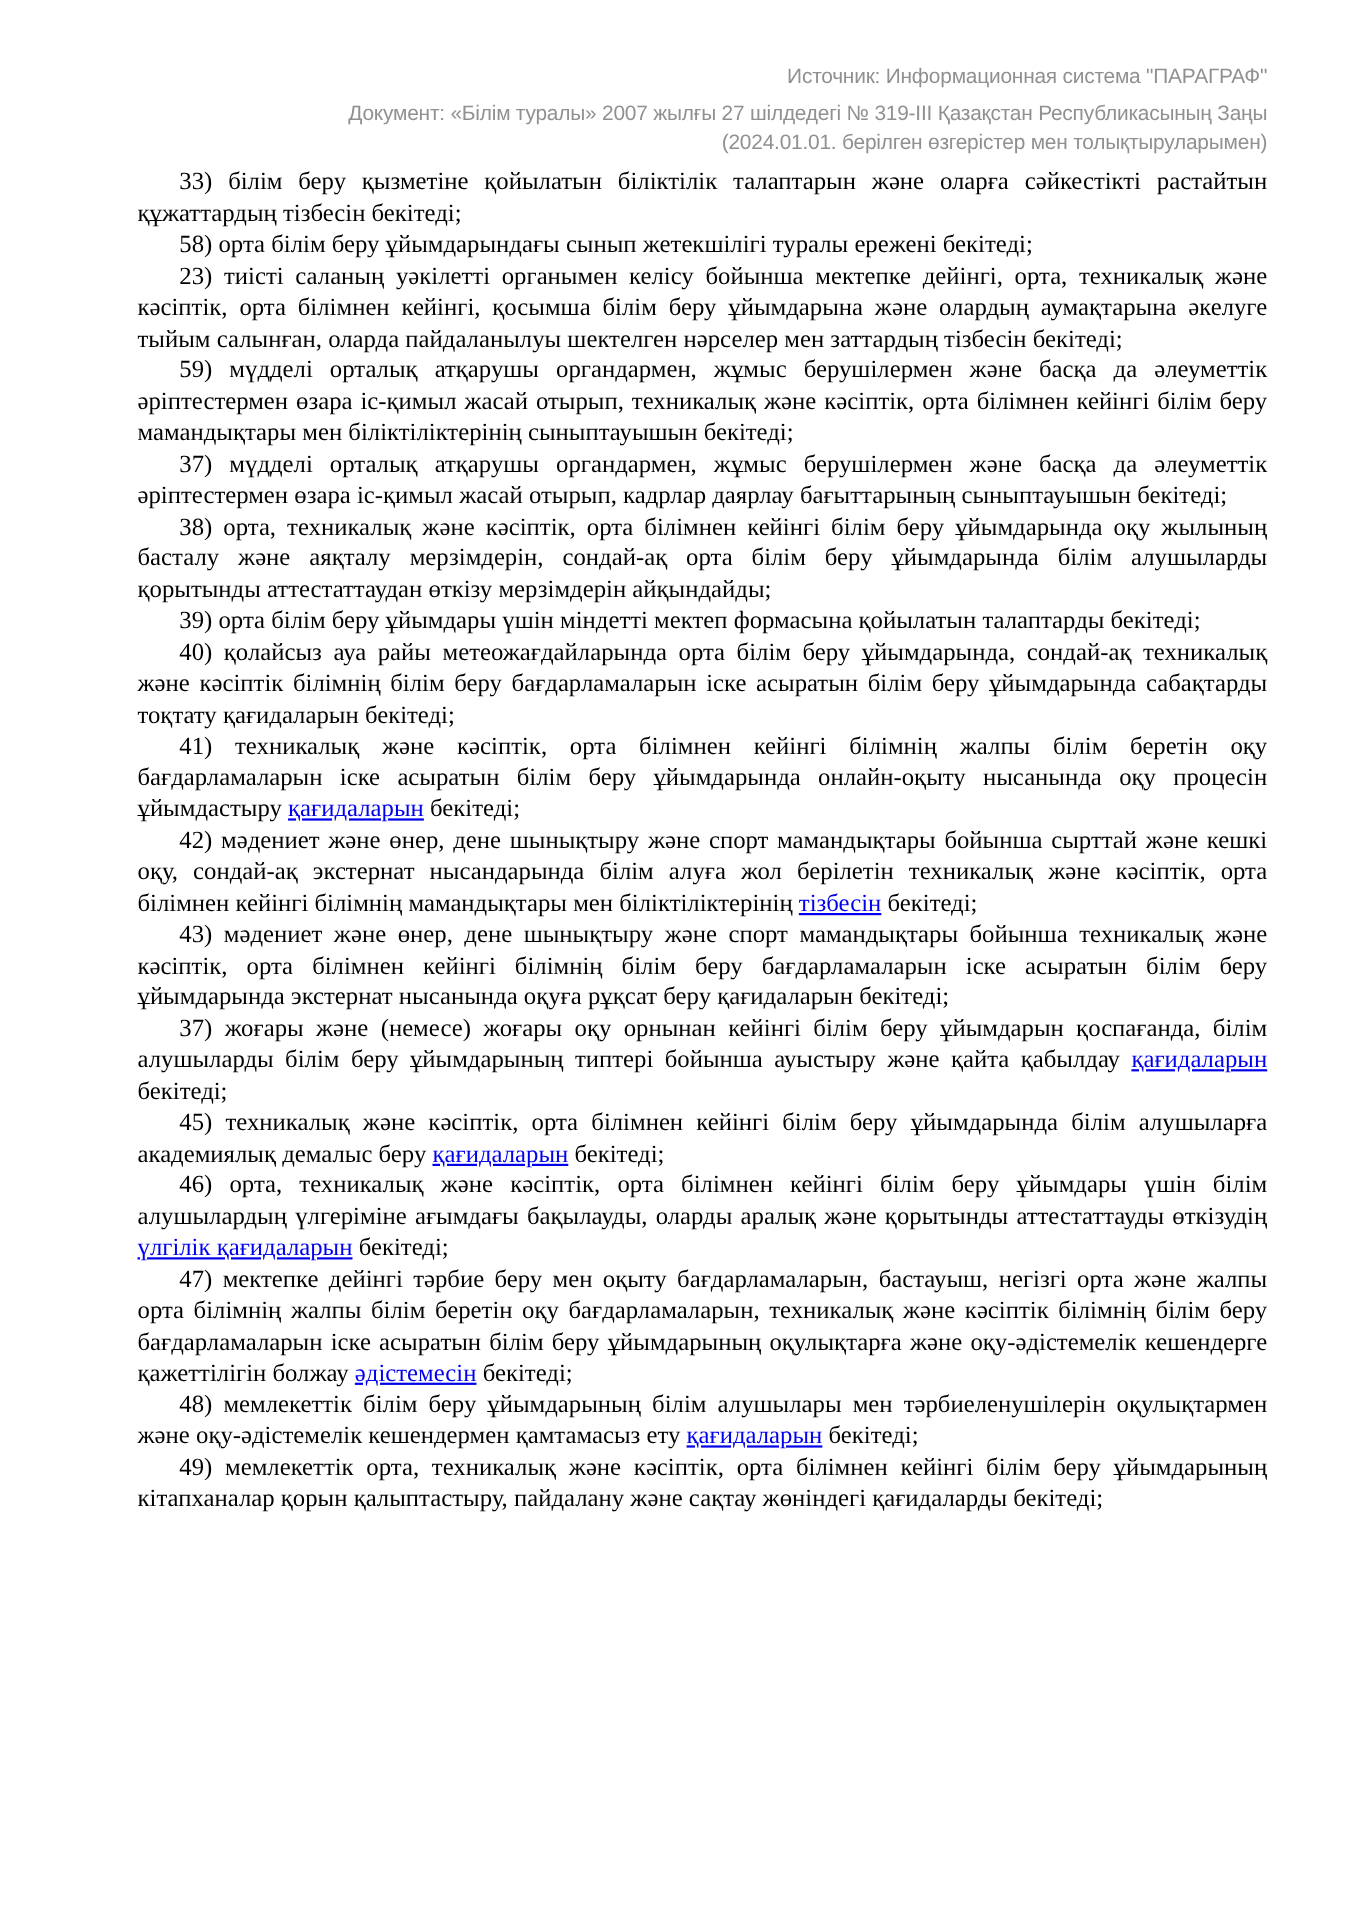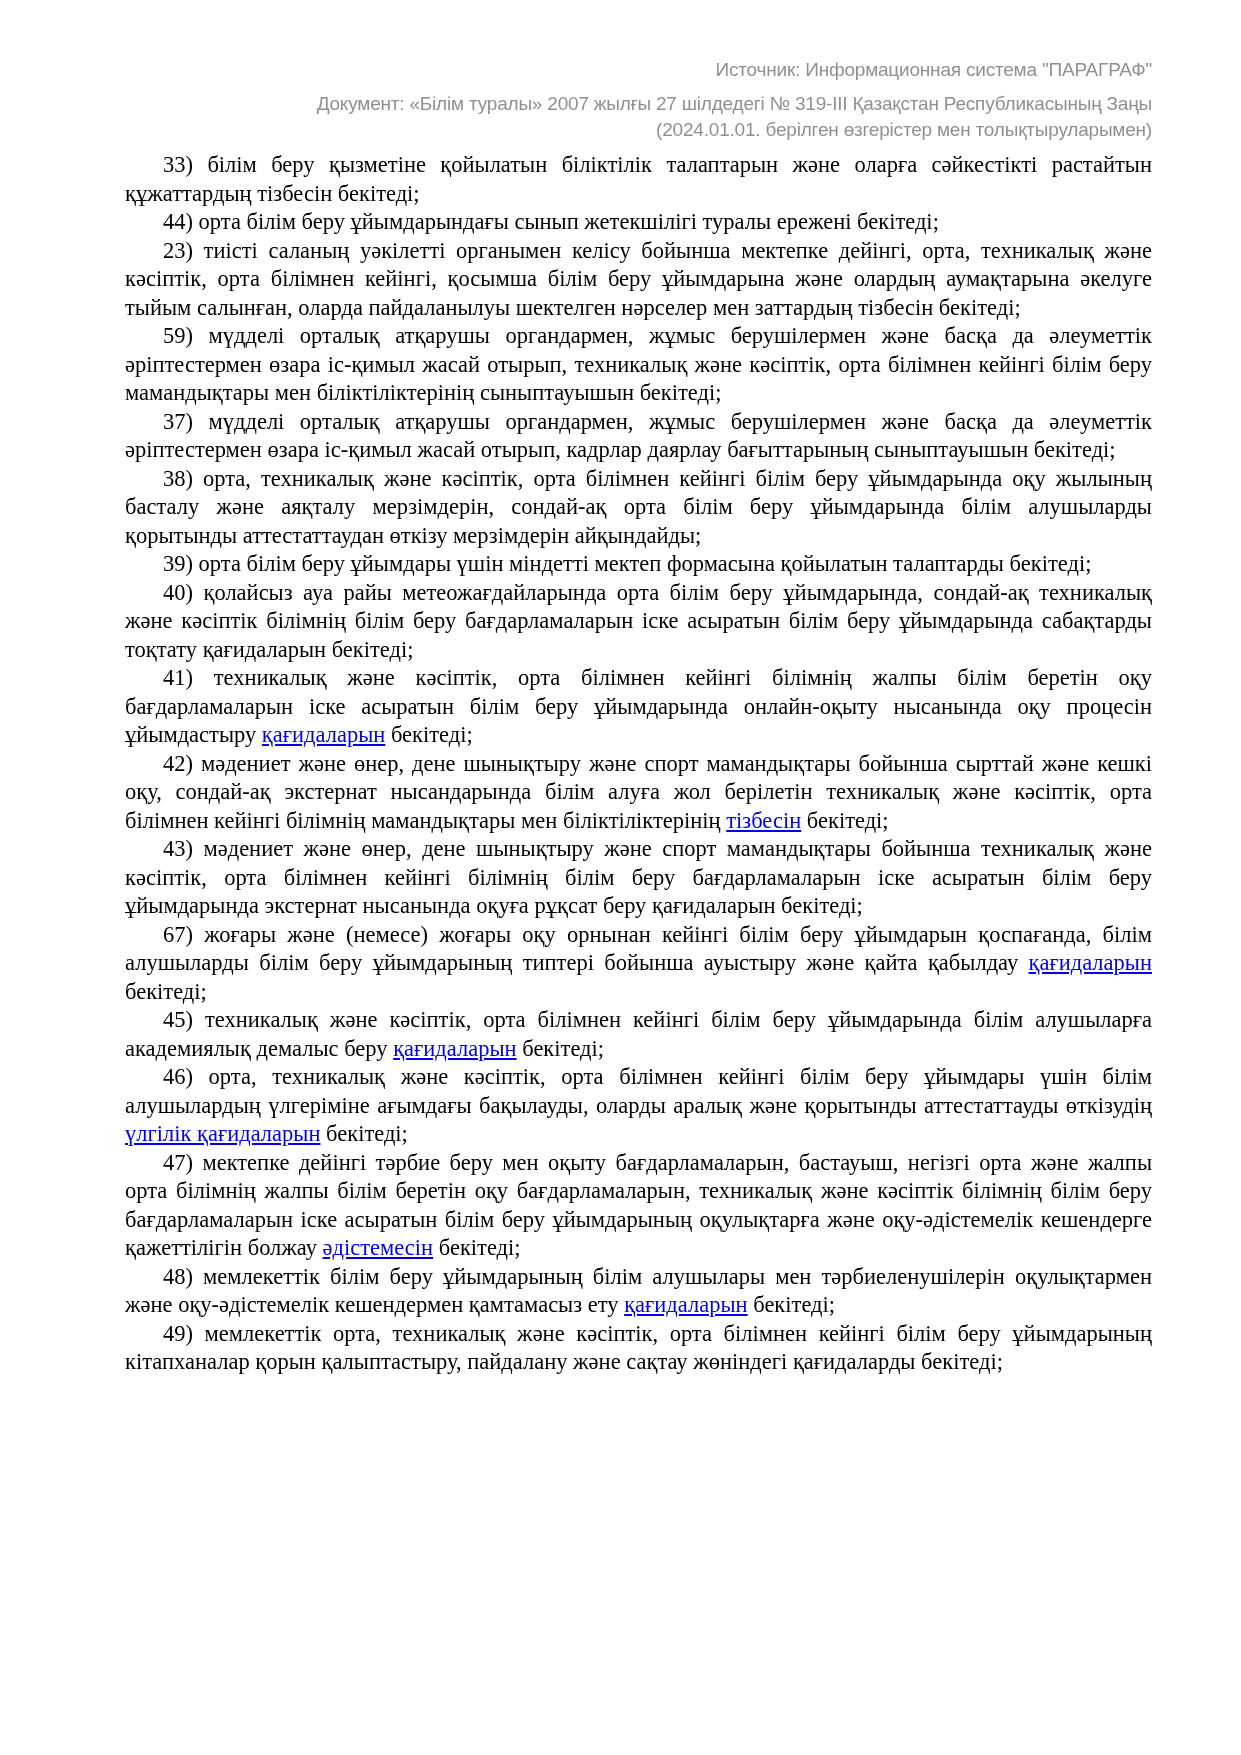--- a/index.html
+++ b/index.html
@@ -43,30 +43,30 @@
 <body>
 
 <div class="page">
   <div class="header">
     <div class="hline source">Источник: Информационная система "ПАРАГРАФ"</div>
     <div class="hline">Документ: «Білім туралы» 2007 жылғы 27 шілдедегі № 319-III Қазақстан Республикасының Заңы</div>
     <div class="hline">(2024.01.01. берілген өзгерістер мен толықтыруларымен)</div>
   </div>
   <div class="doc-body">
       <p class="para"><span>33) білім беру қызметіне қойылатын біліктілік талаптарын және оларға сәйкестікті растайтын құжаттардың тізбесін бекітеді;</span></p>
-      <p class="para"><span>44) орта білім беру ұйымдарындағы сынып жетекшілігі туралы ережені бекітеді;</span></p>
+      <p class="para"><span>58) орта білім беру ұйымдарындағы сынып жетекшілігі туралы ережені бекітеді;</span></p>
       <p class="para"><span>23) тиісті саланың уәкілетті органымен келісу бойынша мектепке дейінгі, орта, техникалық және кәсіптік, орта білімнен кейінгі, қосымша білім беру ұйымдарына және олардың аумақтарына әкелуге тыйым салынған, оларда пайдаланылуы шектелген нәрселер мен заттардың тізбесін бекітеді;</span></p>
       <p class="para"><span>59) мүдделі орталық атқарушы органдармен, жұмыс берушілермен және басқа да әлеуметтік әріптестермен өзара іс-қимыл жасай отырып, техникалық және кәсіптік, орта білімнен кейінгі білім беру мамандықтары мен біліктіліктерінің сыныптауышын бекітеді;</span></p>
       <p class="para"><span>37) мүдделі орталық атқарушы органдармен, жұмыс берушілермен және басқа да әлеуметтік әріптестермен өзара іс-қимыл жасай отырып, кадрлар даярлау бағыттарының сыныптауышын бекітеді;</span></p>
       <p class="para"><span>38) орта, техникалық және кәсіптік, орта білімнен кейінгі білім беру ұйымдарында оқу жылының басталу және аяқталу мерзімдерін, сондай-ақ орта білім беру ұйымдарында білім алушыларды қорытынды аттестаттаудан өткізу мерзімдерін айқындайды;</span></p>
       <p class="para"><span>39) орта білім беру ұйымдары үшін міндетті мектеп формасына қойылатын талаптарды бекітеді;</span></p>
       <p class="para"><span>40) қолайсыз ауа райы метеожағдайларында орта білім беру ұйымдарында, сондай-ақ техникалық және кәсіптік білімнің білім беру бағдарламаларын іске асыратын білім беру ұйымдарында сабақтарды тоқтату қағидаларын бекітеді;</span></p>
       <p class="para"><span>41) техникалық және кәсіптік, орта білімнен кейінгі білімнің жалпы білім беретін оқу бағдарламаларын іске асыратын білім беру ұйымдарында онлайн-оқыту нысанында оқу процесін ұйымдастыру </span><a href="#" class="doclink">қағидаларын</a><span> бекітеді;</span></p>
       <p class="para"><span>42) мәдениет және өнер, дене шынықтыру және спорт мамандықтары бойынша сырттай және кешкі оқу, сондай-ақ экстернат нысандарында білім алуға жол берілетін техникалық және кәсіптік, орта білімнен кейінгі білімнің мамандықтары мен біліктіліктерінің </span><a href="#" class="doclink">тізбесін</a><span> бекітеді;</span></p>
       <p class="para"><span>43) мәдениет және өнер, дене шынықтыру және спорт мамандықтары бойынша техникалық және кәсіптік, орта білімнен кейінгі білімнің білім беру бағдарламаларын іске асыратын білім беру ұйымдарында экстернат нысанында оқуға рұқсат беру қағидаларын бекітеді;</span></p>
-      <p class="para"><span>67) жоғары және (немесе) жоғары оқу орнынан кейінгі білім беру ұйымдарын қоспағанда, білім алушыларды білім беру ұйымдарының типтері бойынша ауыстыру және қайта қабылдау </span><a href="#" class="doclink">қағидаларын</a><span> бекітеді;</span></p>
+      <p class="para"><span>37) жоғары және (немесе) жоғары оқу орнынан кейінгі білім беру ұйымдарын қоспағанда, білім алушыларды білім беру ұйымдарының типтері бойынша ауыстыру және қайта қабылдау </span><a href="#" class="doclink">қағидаларын</a><span> бекітеді;</span></p>
       <p class="para"><span>45) техникалық және кәсіптік, орта білімнен кейінгі білім беру ұйымдарында білім алушыларға академиялық демалыс беру </span><a href="#" class="doclink">қағидаларын</a><span> бекітеді;</span></p>
       <p class="para"><span>46) орта, техникалық және кәсіптік, орта білімнен кейінгі білім беру ұйымдары үшін білім алушылардың үлгеріміне ағымдағы бақылауды, оларды аралық және қорытынды аттестаттауды өткізудің </span><a href="#" class="doclink">үлгілік қағидаларын</a><span> бекітеді;</span></p>
       <p class="para"><span>47) мектепке дейінгі тәрбие беру мен оқыту бағдарламаларын, бастауыш, негізгі орта және жалпы орта білімнің жалпы білім беретін оқу бағдарламаларын, техникалық және кәсіптік білімнің білім беру бағдарламаларын іске асыратын білім беру ұйымдарының оқулықтарға және оқу-әдістемелік кешендерге қажеттілігін болжау </span><a href="#" class="doclink">әдістемесін</a><span> бекітеді;</span></p>
       <p class="para"><span>48) мемлекеттік білім беру ұйымдарының білім алушылары мен тәрбиеленушілерін оқулықтармен және оқу-әдістемелік кешендермен қамтамасыз ету </span><a href="#" class="doclink">қағидаларын</a><span> бекітеді;</span></p>
       <p class="para"><span>49) мемлекеттік орта, техникалық және кәсіптік, орта білімнен кейінгі білім беру ұйымдарының кітапханалар қорын қалыптастыру, пайдалану және сақтау жөніндегі қағидаларды бекітеді;</span></p>
     </div>
 </div>
 
 </body></html>

